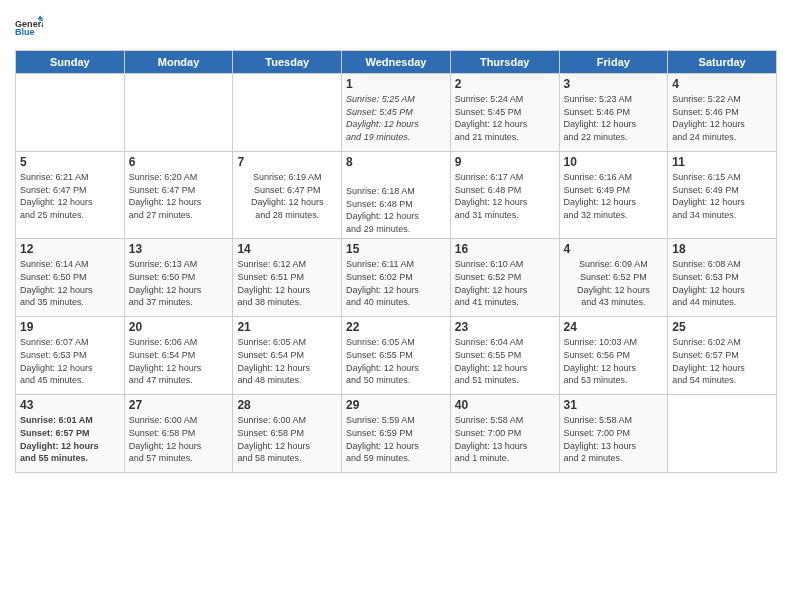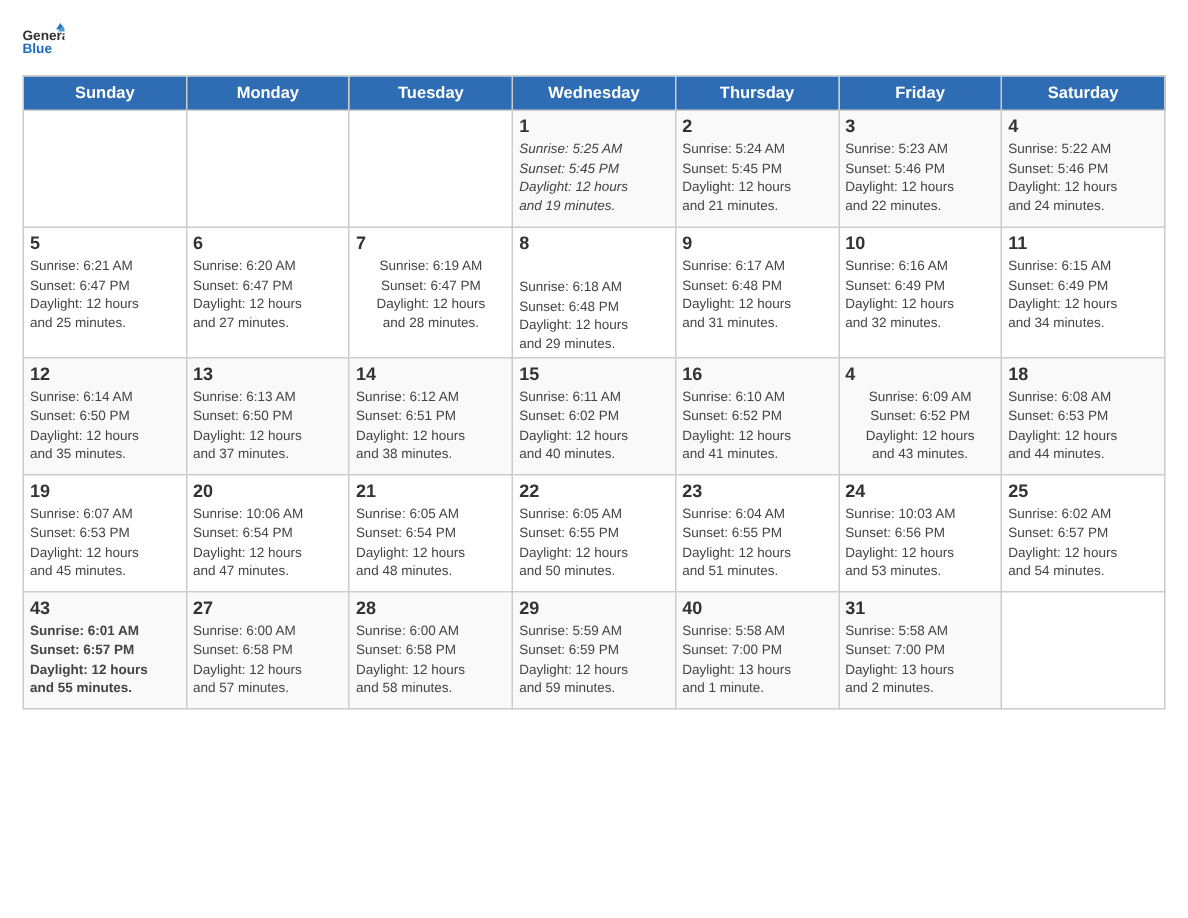--- a/index.html
+++ b/index.html
@@ -258,21 +258,21 @@
         <tr>
           <td>
             <div class="day-num">19</div>
             <div class="day-info" style="white-space: pre-line;">Sunrise: 6:07 AM
 Sunset: 6:53 PM
 Daylight: 12 hours
 and 45 minutes.</div>
           </td>
           <td>
             <div class="day-num">20</div>
-            <div class="day-info" style="white-space: pre-line;">Sunrise: 10:06 AM
+            <div class="day-info" style="white-space: pre-line;">Sunrise: 6:06 AM
 Sunset: 6:54 PM
 Daylight: 12 hours
 and 47 minutes.</div>
           </td>
           <td>
             <div class="day-num">21</div>
             <div class="day-info" style="white-space: pre-line;">Sunrise: 6:05 AM
 Sunset: 6:54 PM
 Daylight: 12 hours
 and 48 minutes.</div>

